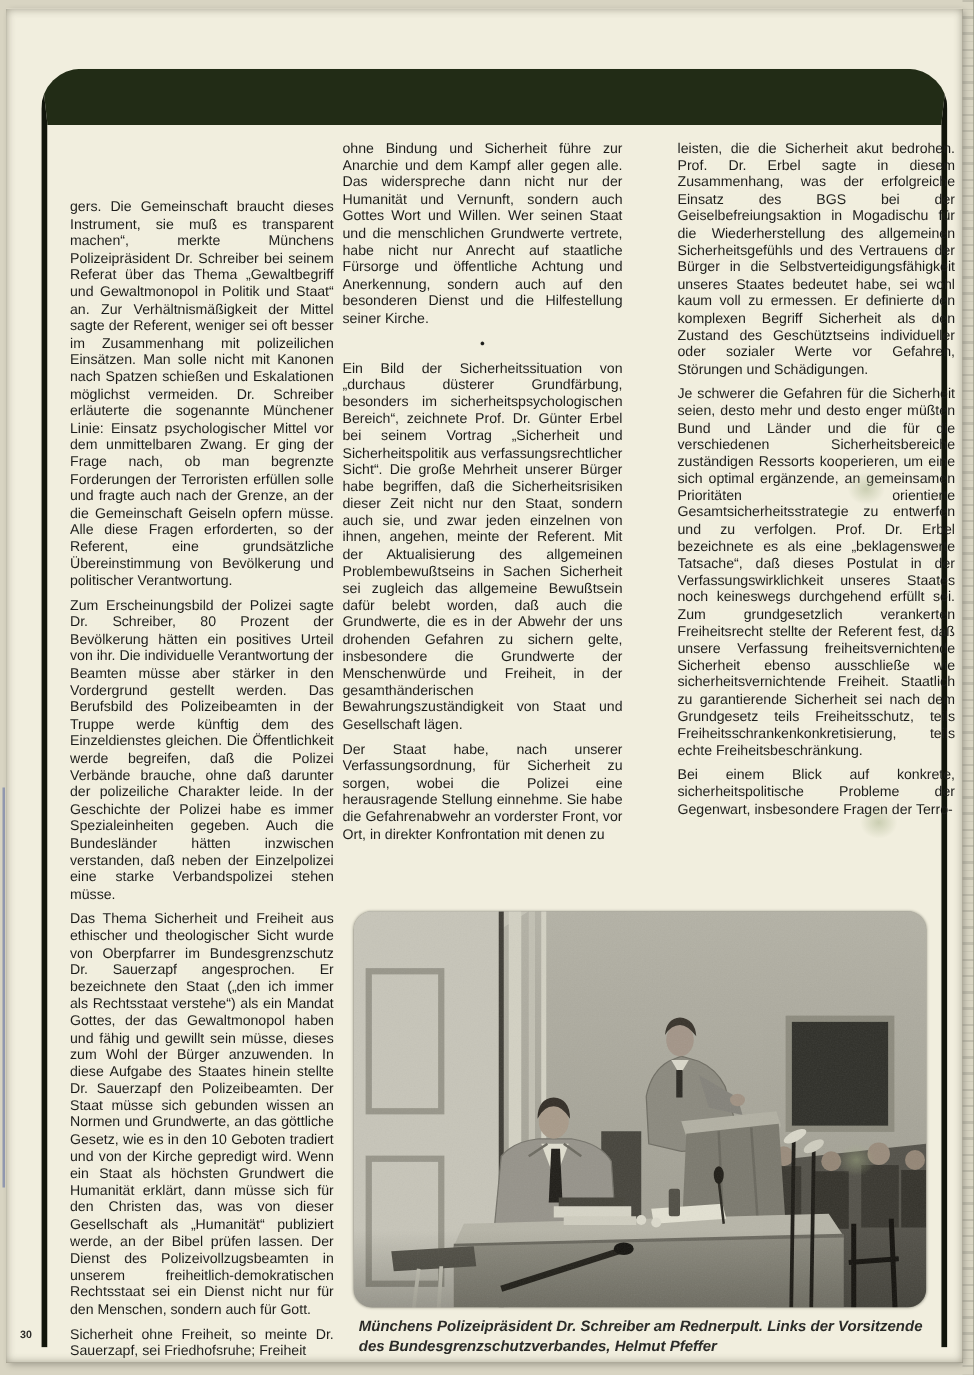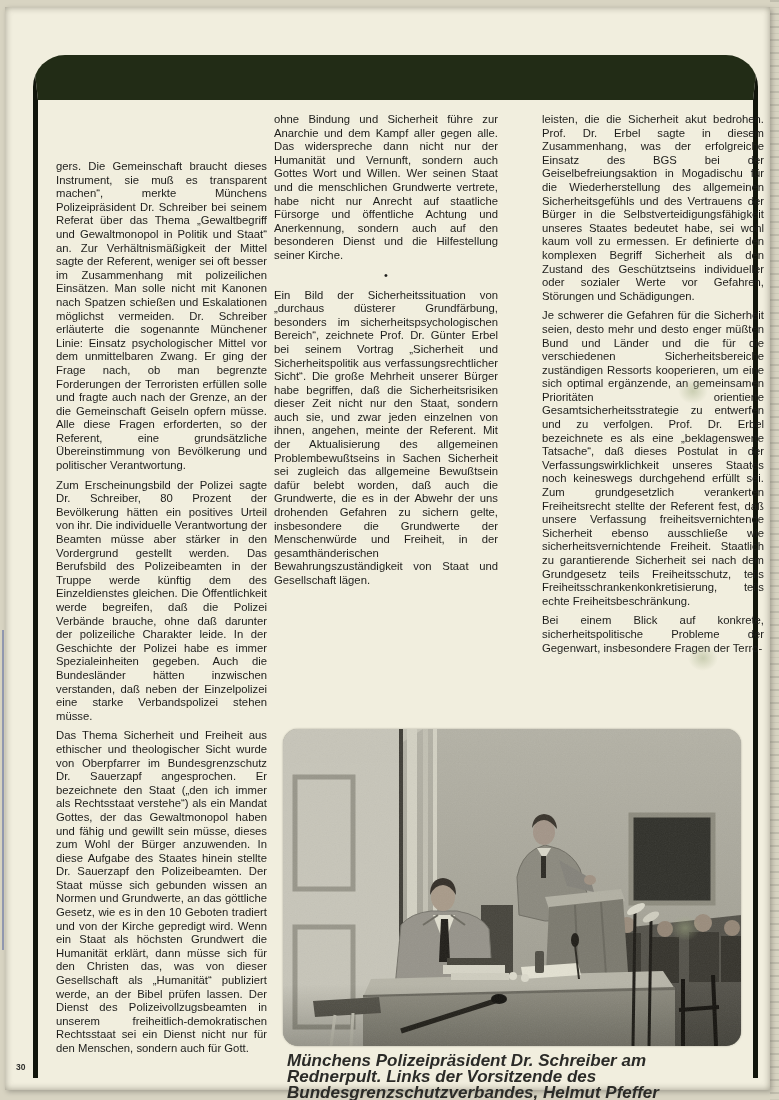--- a/index.html
+++ b/index.html
@@ -39,21 +39,21 @@
     letter-spacing:0;color:#1d1d1b;
   }
   .photo{
     position:absolute;left:283px;top:729px;width:458px;height:317px;
     border-radius:15px;overflow:hidden;background:#a7a59a;
     box-shadow:0 0 2px rgba(40,40,30,.4);
   }
   .photo svg{display:block;width:458px;height:317px;}
   .caption{
     position:absolute;left:287px;top:1053px;width:456px;
-    font-size:17px;line-height:16px;font-style:italic;font-weight:bold;
+    font-size:12px;line-height:16px;font-style:italic;font-weight:bold;
     color:#2b2b28;text-align:left;
   }
   .page-number{
     position:absolute;left:16px;top:1062px;
     font-size:8.5px;font-weight:bold;color:#2e2e2c;
   }
   
   .edge-marks{
     position:absolute;right:0;top:0;width:9px;height:1100px;
     background:repeating-linear-gradient(180deg,
@@ -76,26 +76,28 @@
 </head>
 <body>
 
 <div class="scan-page"></div>
 <div class="page-frame"></div>
 
 <div class="col" id="col1">
   <p>gers. Die Gemeinschaft braucht dieses Instrument, sie muß es transparent machen“, merkte Münchens Polizeipräsident Dr. Schreiber bei seinem Referat über das Thema „Gewaltbegriff und Gewaltmonopol in Politik und Staat“ an. Zur Verhältnismäßigkeit der Mittel sagte der Referent, weniger sei oft besser im Zusammenhang mit polizeilichen Einsätzen. Man solle nicht mit Kanonen nach Spatzen schießen und Eskalationen möglichst vermeiden. Dr. Schreiber erläuterte die sogenannte Münchener Linie: Einsatz psychologischer Mittel vor dem unmittelbaren Zwang. Er ging der Frage nach, ob man begrenzte Forderungen der Terroristen erfüllen solle und fragte auch nach der Grenze, an der die Gemeinschaft Geiseln opfern müsse. Alle diese Fragen erforderten, so der Referent, eine grundsätzliche Übereinstimmung von Bevölkerung und politischer Verantwortung.</p>
   <p>Zum Erscheinungsbild der Polizei sagte Dr. Schreiber, 80 Prozent der Bevölkerung hätten ein positives Urteil von ihr. Die individuelle Verantwortung der Beamten müsse aber stärker in den Vordergrund gestellt werden. Das Berufsbild des Polizeibeamten in der Truppe werde künftig dem des Einzeldienstes gleichen. Die Öffentlichkeit werde begreifen, daß die Polizei Verbände brauche, ohne daß darunter der polizeiliche Charakter leide. In der Geschichte der Polizei habe es immer Spezialeinheiten gegeben. Auch die Bundesländer hätten inzwischen verstanden, daß neben der Einzelpolizei eine starke Verbandspolizei stehen müsse.</p>
   <p>Das Thema Sicherheit und Freiheit aus ethischer und theologischer Sicht wurde von Oberpfarrer im Bundesgrenzschutz Dr. Sauerzapf angesprochen. Er bezeichnete den Staat („den ich immer als Rechtsstaat verstehe“) als ein Mandat Gottes, der das Gewaltmonopol haben und fähig und gewillt sein müsse, dieses zum Wohl der Bürger anzuwenden. In diese Aufgabe des Staates hinein stellte Dr. Sauerzapf den Polizeibeamten. Der Staat müsse sich gebunden wissen an Normen und Grundwerte, an das göttliche Gesetz, wie es in den 10 Geboten tradiert und von der Kirche gepredigt wird. Wenn ein Staat als höchsten Grundwert die Humanität erklärt, dann müsse sich für den Christen das, was von dieser Gesellschaft als „Humanität“ publiziert werde, an der Bibel prüfen lassen. Der Dienst des Polizeivollzugsbeamten in unserem freiheitlich-demokratischen Rechtsstaat sei ein Dienst nicht nur für den Menschen, sondern auch für Gott.</p>
+  <p>Sicherheit ohne Freiheit, so meinte Dr. Sauerzapf, sei Friedhofsruhe; Freiheit</p>
 </div>
 
 <div class="col" id="col2">
   <p>ohne Bindung und Sicherheit führe zur Anarchie und dem Kampf aller gegen alle. Das widerspreche dann nicht nur der Humanität und Vernunft, sondern auch Gottes Wort und Willen. Wer seinen Staat und die menschlichen Grundwerte vertrete, habe nicht nur Anrecht auf staatliche Fürsorge und öffentliche Achtung und Anerkennung, sondern auch auf den besonderen Dienst und die Hilfestellung seiner Kirche.</p>
   <div class="sep">•</div>
   <p>Ein Bild der Sicherheitssituation von „durchaus düsterer Grundfärbung, besonders im sicherheitspsychologischen Bereich“, zeichnete Prof. Dr. Günter Erbel bei seinem Vortrag „Sicherheit und Sicherheitspolitik aus verfassungsrechtlicher Sicht“. Die große Mehrheit unserer Bürger habe begriffen, daß die Sicherheitsrisiken dieser Zeit nicht nur den Staat, sondern auch sie, und zwar jeden einzelnen von ihnen, angehen, meinte der Referent. Mit der Aktualisierung des allgemeinen Problembewußtseins in Sachen Sicherheit sei zugleich das allgemeine Bewußtsein dafür belebt worden, daß auch die Grundwerte, die es in der Abwehr der uns drohenden Gefahren zu sichern gelte, insbesondere die Grundwerte der Menschenwürde und Freiheit, in der gesamthänderischen Bewahrungszuständigkeit von Staat und Gesellschaft lägen.</p>
+  <p>Der Staat habe, nach unserer Verfassungsordnung, für Sicherheit zu sorgen, wobei die Polizei eine herausragende Stellung einnehme. Sie habe die Gefahrenabwehr an vorderster Front, vor Ort, in direkter Konfrontation mit denen zu</p>
 </div>
 
 <div class="col" id="col3">
   <p>leisten, die die Sicherheit akut bedrohen. Prof. Dr. Erbel sagte in diesem Zusammenhang, was der erfolgreiche Einsatz des BGS bei der Geiselbefreiungsaktion in Mogadischu für die Wiederherstellung des allgemeinen Sicherheitsgefühls und des Vertrauens der Bürger in die Selbstverteidigungsfähigkeit unseres Staates bedeutet habe, sei wohl kaum voll zu ermessen. Er definierte den komplexen Begriff Sicherheit als den Zustand des Geschütztseins individueller oder sozialer Werte vor Gefahren, Störungen und Schädigungen.</p>
   <p>Je schwerer die Gefahren für die Sicherheit seien, desto mehr und desto enger müßten Bund und Länder und die für die verschiedenen Sicherheitsbereiche zuständigen Ressorts kooperieren, um eine sich optimal ergänzende, an gemeinsamen Prioritäten orientierte Gesamtsicherheitsstrategie zu entwerfen und zu verfolgen. Prof. Dr. Erbel bezeichnete es als eine „beklagenswerte Tatsache“, daß dieses Postulat in der Verfassungswirklichkeit unseres Staates noch keineswegs durchgehend erfüllt sei. Zum grundgesetzlich verankerten Freiheitsrecht stellte der Referent fest, daß unsere Verfassung freiheitsvernichtende Sicherheit ebenso ausschließe wie sicherheitsvernichtende Freiheit. Staatlich zu garantierende Sicherheit sei nach dem Grundgesetz teils Freiheitsschutz, teils Freiheitsschrankenkonkretisierung, teils echte Freiheitsbeschränkung.</p>
   <p>Bei einem Blick auf konkrete, sicherheitspolitische Probleme der Gegenwart, insbesondere Fragen der Terro-</p>
 </div>
 
 <div class="photo">
   <svg viewBox="0 0 458 317" xmlns="http://www.w3.org/2000/svg">

